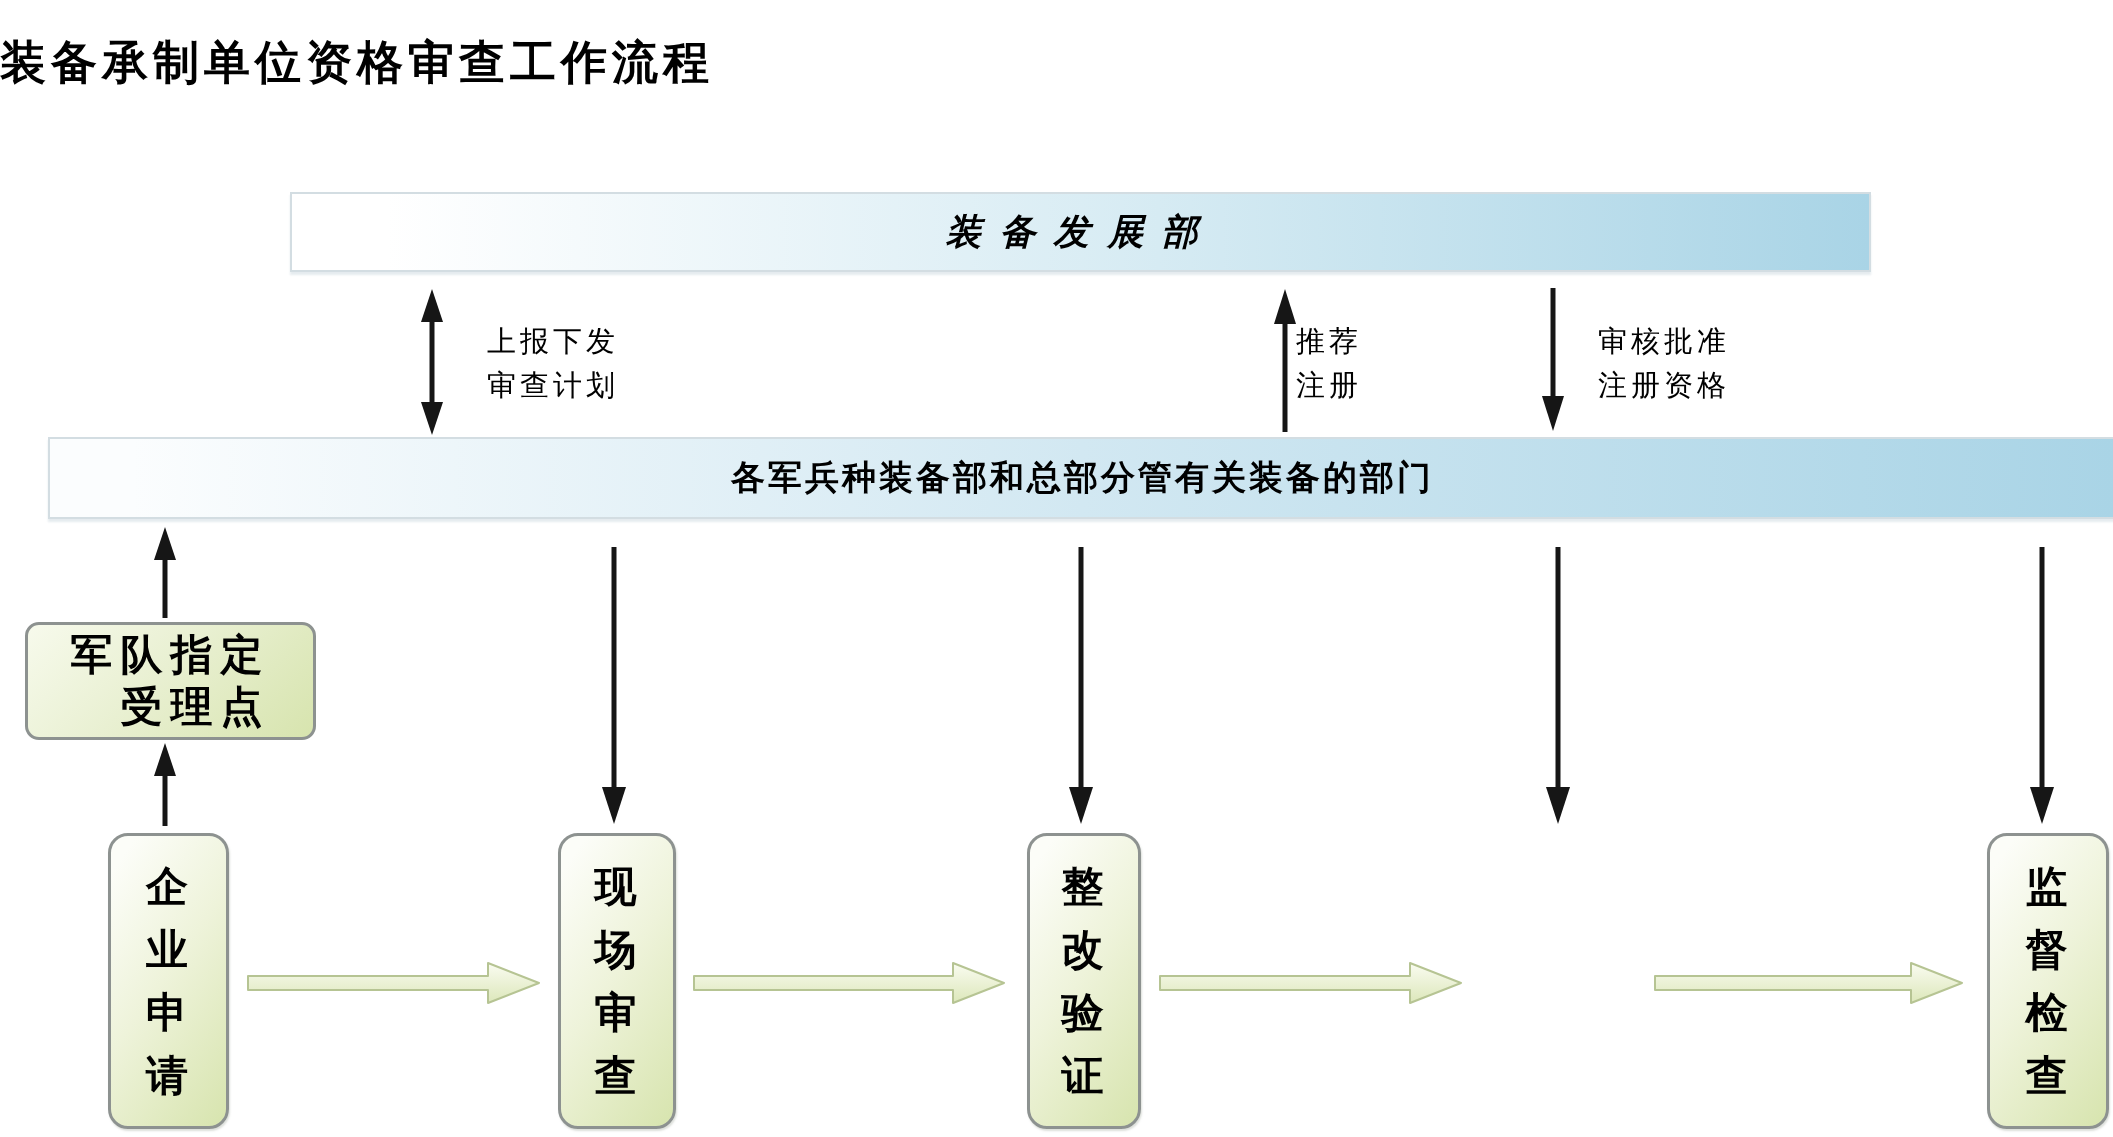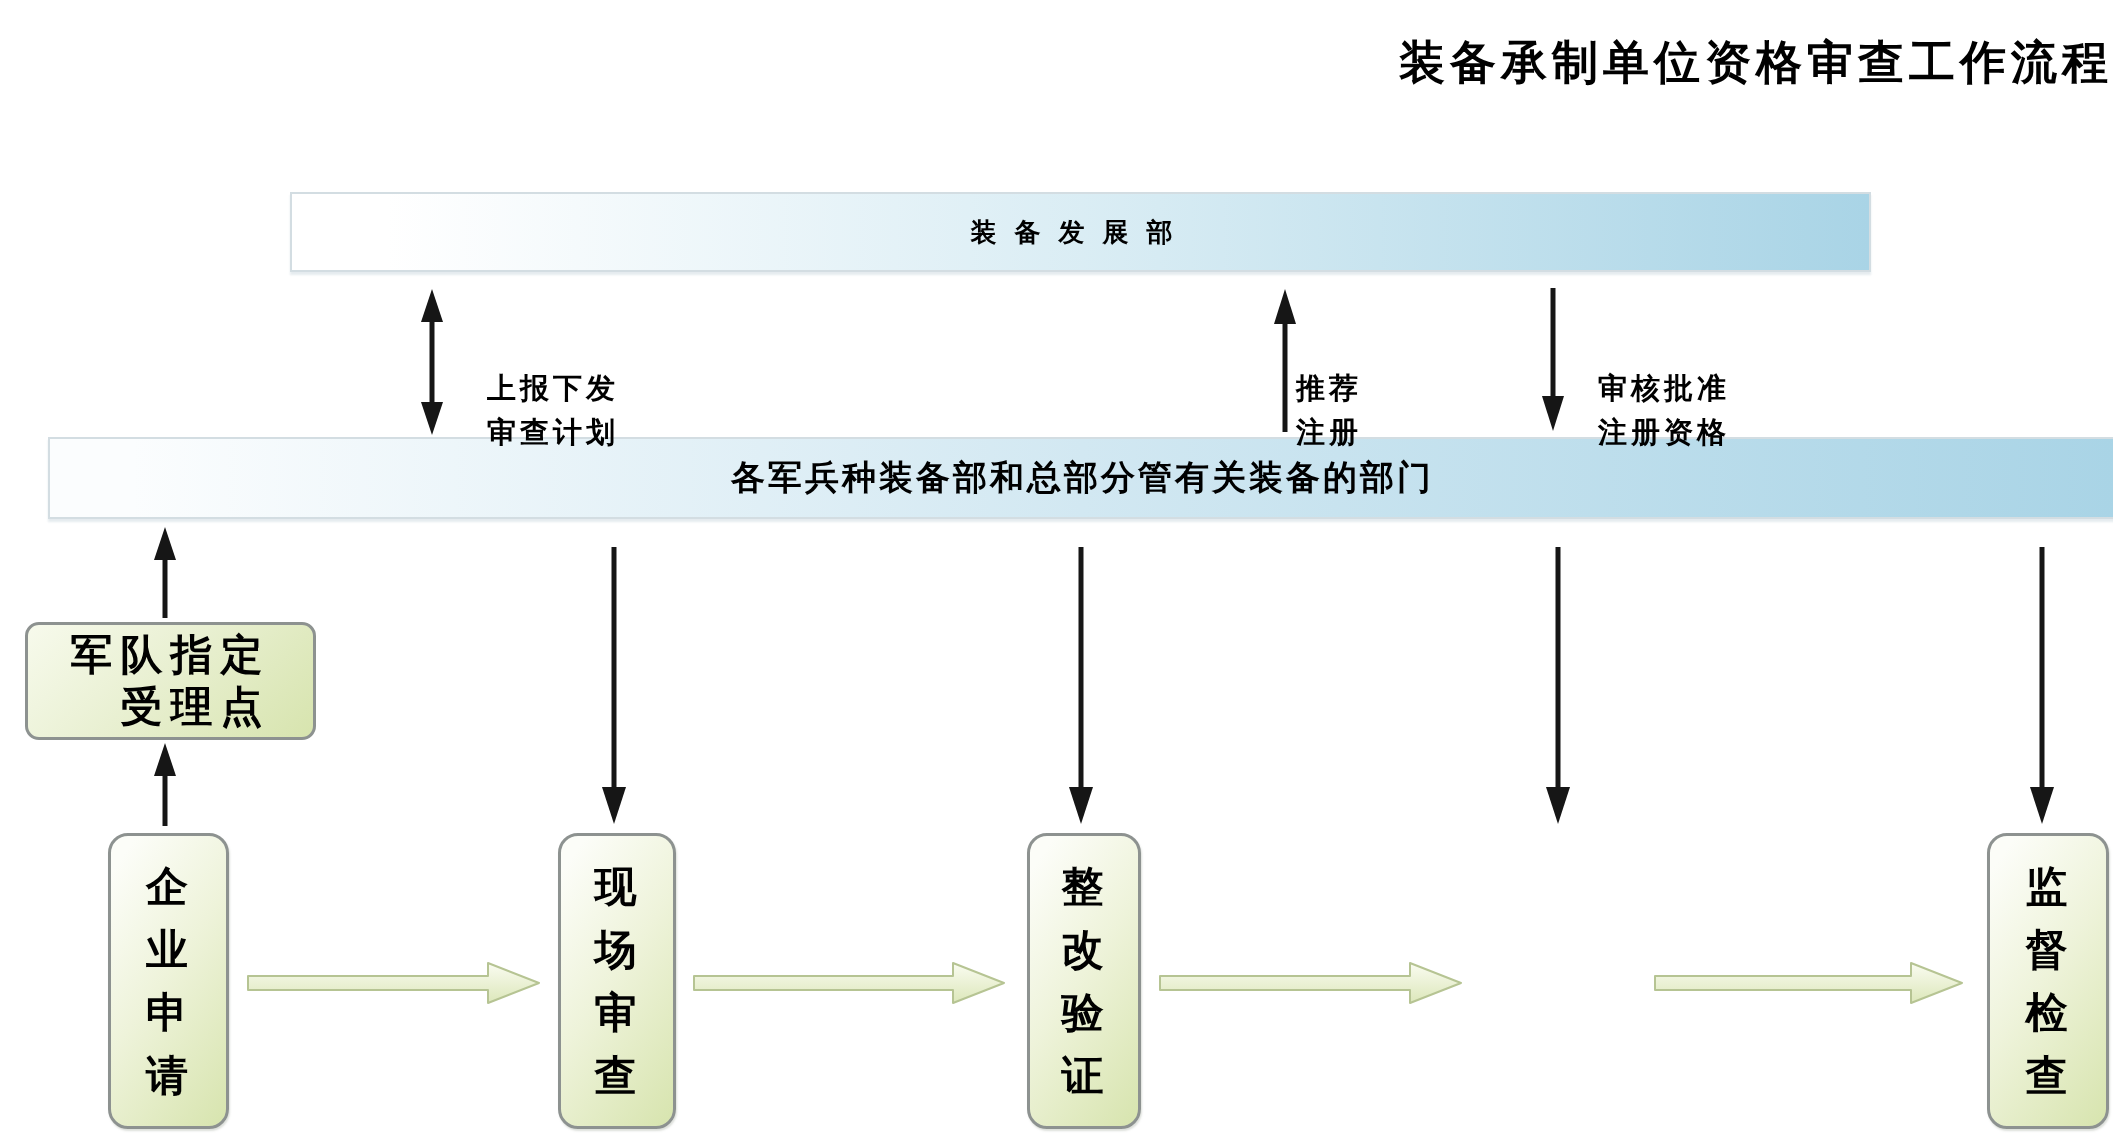--- a/index.html
+++ b/index.html
@@ -3,40 +3,41 @@
 <meta charset="utf-8">
 <style>
   html,body{margin:0;padding:0;background:#ffffff;}
   .canvas{
     position:relative;width:2113px;height:1137px;background:#ffffff;overflow:hidden;
     font-family:"DejaVu Sans","Liberation Sans",sans-serif;color:#000;
   }
   .abs{position:absolute;}
   
   .title{
-    left:0;right:0;top:32px;text-align:right;
-    font-size:46px;font-weight:bold;letter-spacing:5px;padding-left:33px;
+    left:0;right:0;top:32px;text-align:left;
+    font-size:46px;font-weight:bold;letter-spacing:5px;
   }
   
   .bar{
     display:flex;align-items:center;justify-content:center;
     font-weight:bold;border:2px solid var(--bar-border);
     box-shadow:0 3px 2px rgba(150,175,190,.25);
   }
   .bar1{
-    left:290px;top:192px;width:1577px;height:76px;font-size:26px;letter-spacing:18px;
+    left:290px;top:192px;width:1577px;height:76px;font-size:36px;letter-spacing:18px;
     background:linear-gradient(to right,#ffffff 6%,#d6ebf3 55%,var(--bar-blue) 100%);
+    font-style:italic;
   }
   .bar2{
     left:48px;top:437px;width:2065px;height:78px;font-size:34px;letter-spacing:3px;
     background:linear-gradient(to right,#fbfdfe 4%,#d2e8f2 50%,var(--bar-blue) 100%);
   }
   
   .clabel{
-    font-size:29px;font-weight:bold;line-height:1.5;letter-spacing:4px;white-space:pre-line;margin-top:47px;
+    font-size:29px;font-weight:normal;line-height:1.5;letter-spacing:4px;white-space:pre-line;
   }
   
   .accbox{
     left:25px;top:622px;width:285px;height:112px;
     display:flex;align-items:center;justify-content:center;text-align:right;
     font-size:42px;font-weight:bold;line-height:1.25;letter-spacing:8px;white-space:pre-line;
     background:linear-gradient(135deg,#f7faec 0%,#e9f0d2 45%,var(--box-green) 100%);
     border:3px solid var(--box-border);border-radius:14px;
   }
   

